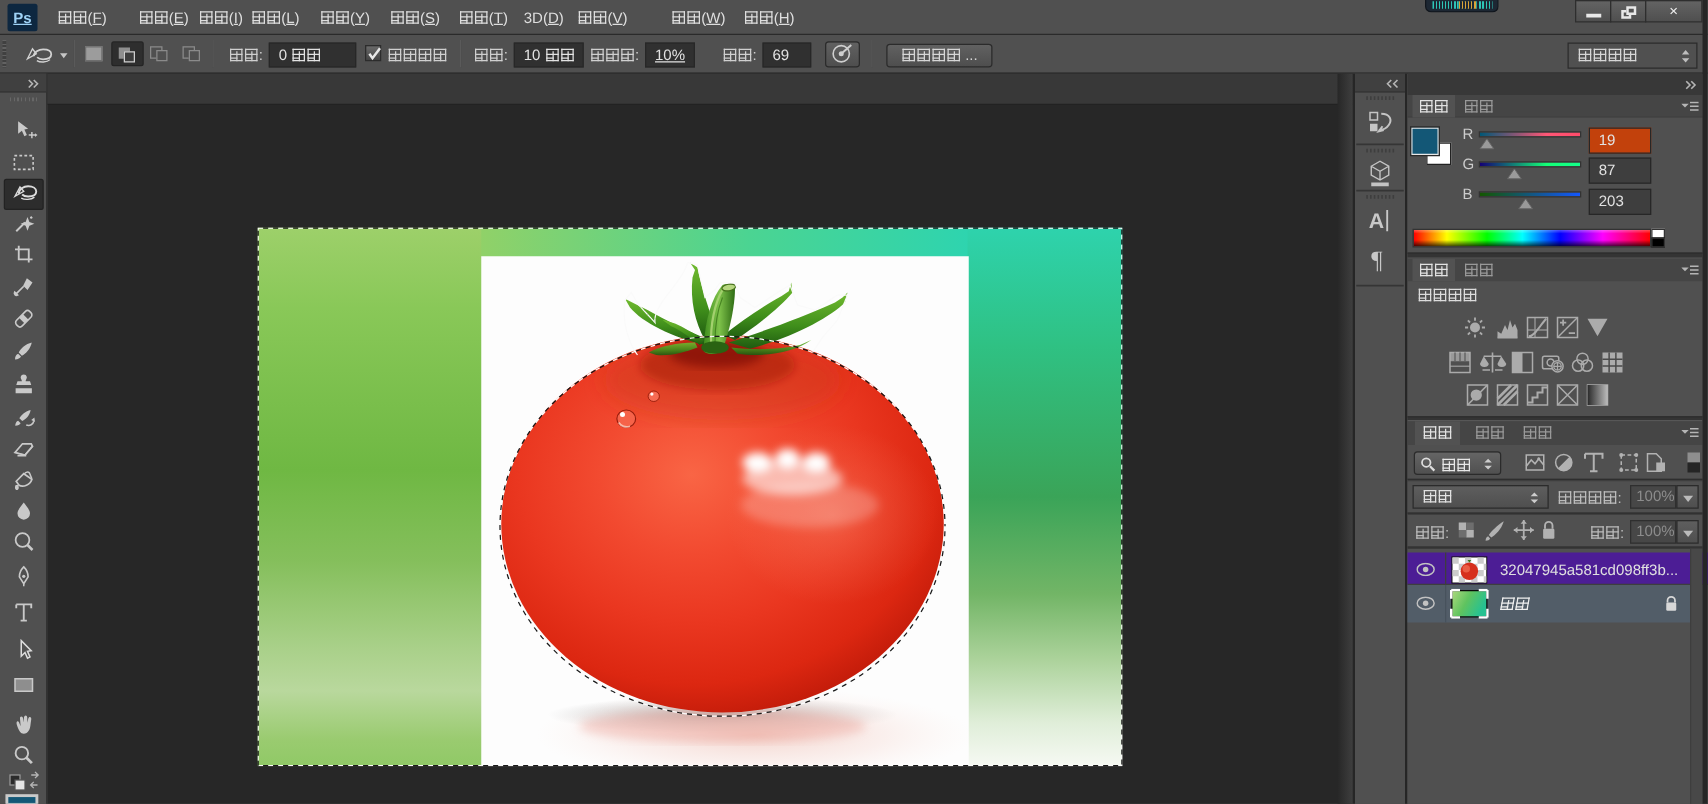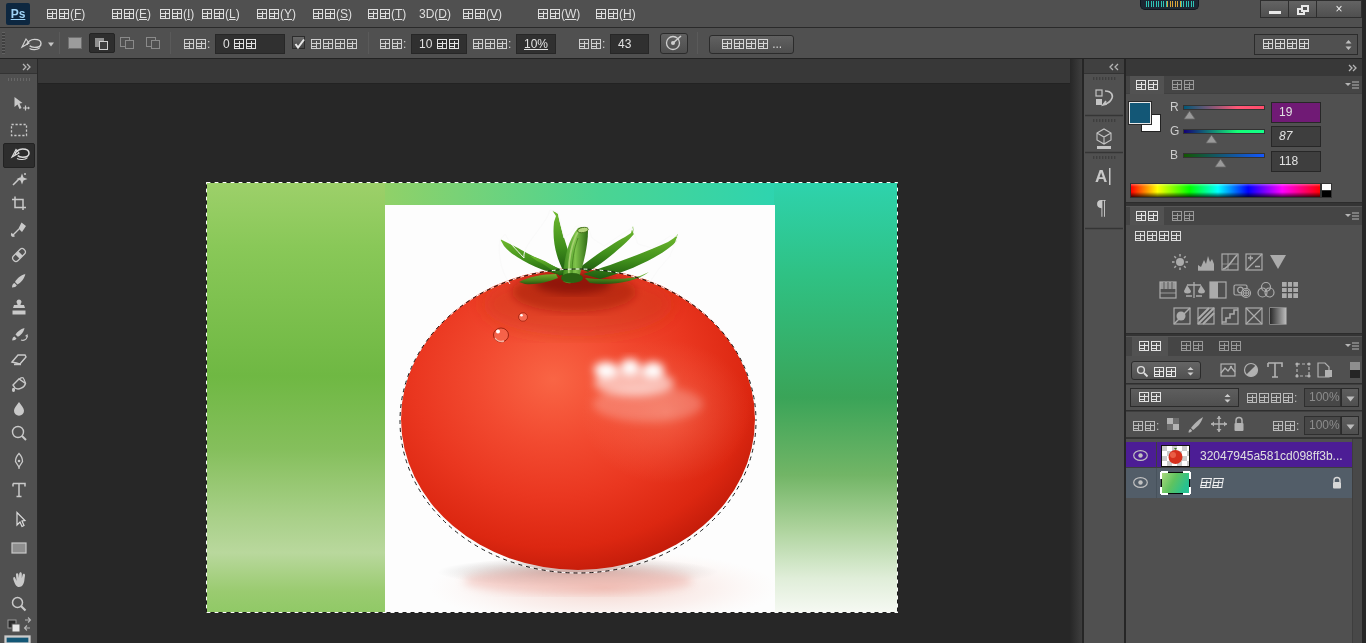--- a/index.html
+++ b/index.html
@@ -80,21 +80,21 @@
         <path d="M2.5 6 L5 9.5 L11 1.5" fill="none" stroke="#e8e8e8" stroke-width="2"></path>
       </svg>
   </div>
   <div class="lbl" style="left:310px;top:9px;"><span class="cj"></span><span class="cj"></span><span class="cj"></span><span class="cj"></span></div>
   <div class="abs" style="left:368px;top:4px;width:1px;height:22px;background:#3e3e3e;border-right:1px solid #5a5a5a;"></div>
   <div class="lbl" style="left:379px;top:9px;"><span class="cj"></span><span class="cj"></span>:</div>
   <div class="inp" style="left:411px;top:6px;width:56px;height:20px;">10 <span class="cj"></span><span class="cj"></span></div>
   <div class="lbl" style="left:472px;top:9px;"><span class="cj"></span><span class="cj"></span><span class="cj"></span>:</div>
   <div class="inp" style="left:516px;top:6px;width:40px;height:20px;text-decoration:underline;">10%</div>
   <div class="lbl" style="left:578px;top:9px;"><span class="cj"></span><span class="cj"></span>:</div>
-  <div class="inp" style="left:610px;top:6px;width:39px;height:20px;">43</div>
+  <div class="inp" style="left:610px;top:6px;width:39px;height:20px;">69</div>
   <div class="btn3" style="left:660px;top:5px;width:28px;height:21px;">
     <svg width="26" height="19" viewBox="0 0 26 19">
         <circle cx="12" cy="9" r="6.5" fill="none" stroke="#cfcfcf" stroke-width="1.3"></circle>
         <circle cx="12" cy="9" r="2" fill="#cfcfcf"></circle>
         <path d="M12 9 L20 2" stroke="#cfcfcf" stroke-width="1.6"></path>
       </svg>
   </div>
   <div class="abs" style="left:697px;top:4px;width:1px;height:22px;background:#3e3e3e;border-right:1px solid #5a5a5a;"></div>
   <div class="btn3" style="left:709px;top:7px;width:85px;height:19px;color:#d6d6d6;font-size:12px;text-align:center;line-height:17px;"><span class="cj"></span><span class="cj"></span><span class="cj"></span><span class="cj"></span> ...</div>
   <div class="abs" style="left:1254px;top:6px;width:104px;height:21px;background:#505050;border:1px solid #2b2b2b;color:#d6d6d6;font-size:12px;line-height:19px;">
@@ -408,23 +408,23 @@
   <div class="abs" style="left:44px;top:65px;color:#ccc;">G</div>
   <div class="abs" style="left:57px;top:70px;width:82px;height:5px;background:linear-gradient(90deg,#130076,#137d76,#13ff76,#13ff8a);border:1px solid #333;"></div>
   <svg class="abs" style="left:79px;top:76px" width="13" height="9" viewBox="0 0 13 9">
       <path d="M6.5 0 L12 8 H1 Z" fill="#9a9a9a" stroke="#666" stroke-width="0.8"></path>
     </svg>
   <div class="abs" style="left:44px;top:89px;color:#ccc;">B</div>
   <div class="abs" style="left:57px;top:94px;width:82px;height:5px;background:linear-gradient(90deg,#135700,#13577d,#1357ff);border:1px solid #333;"></div>
   <svg class="abs" style="left:88px;top:100px" width="13" height="9" viewBox="0 0 13 9">
       <path d="M6.5 0 L12 8 H1 Z" fill="#9a9a9a" stroke="#666" stroke-width="0.8"></path>
     </svg>
-  <div class="inp" style="left:145px;top:43px;width:50px;height:21px;line-height:19px;background:#701a75;">19</div>
-  <div class="inp" style="left:145px;top:67px;width:50px;height:21px;line-height:19px;background:#3e3e3e;font-style:italic;">87</div>
-  <div class="inp" style="left:145px;top:92px;width:50px;height:21px;line-height:19px;background:#3e3e3e;">118</div>
+  <div class="inp" style="left:145px;top:43px;width:50px;height:21px;line-height:19px;background:#c2410c;">19</div>
+  <div class="inp" style="left:145px;top:67px;width:50px;height:21px;line-height:19px;background:#3e3e3e;">87</div>
+  <div class="inp" style="left:145px;top:92px;width:50px;height:21px;line-height:19px;background:#3e3e3e;">203</div>
   <div class="abs" style="left:4px;top:124px;width:191px;height:15px;border:1px solid #333;background:linear-gradient(rgba(255,255,255,0.3) 0,rgba(255,255,255,0) 22%,rgba(0,0,0,0) 62%,rgba(0,0,0,0.72) 100%),linear-gradient(90deg,#f00 0%,#ff0 14%,#0f0 31%,#0ff 46%,#00f 62%,#f0f 80%,#f00 100%);"></div>
   <div class="abs" style="left:195px;top:124px;width:11px;height:8px;background:#fff;border:1px solid #333;"></div>
   <div class="abs" style="left:195px;top:131px;width:11px;height:8px;background:#000;border:1px solid #333;"></div>
 
   <div class="abs" style="left:0;top:143px;width:236px;height:5px;background:#343434;border-top:1px solid #2c2c2c;border-bottom:1px solid #575757;"></div>
 
   <div class="abs" style="left:0;top:148px;width:236px;height:18px;background:#454545;"></div>
   <div class="abs" style="left:4px;top:148px;width:34px;height:18px;background:#525252;color:#e2e2e2;text-align:center;line-height:18px;"><span class="cj"></span><span class="cj"></span></div>
   <div class="abs" style="left:40px;top:148px;width:34px;height:18px;color:#999;text-align:center;line-height:18px;"><span class="cj"></span><span class="cj"></span></div>
   <svg class="abs" style="left:219px;top:153px" width="14" height="9" viewBox="0 0 14 9">

